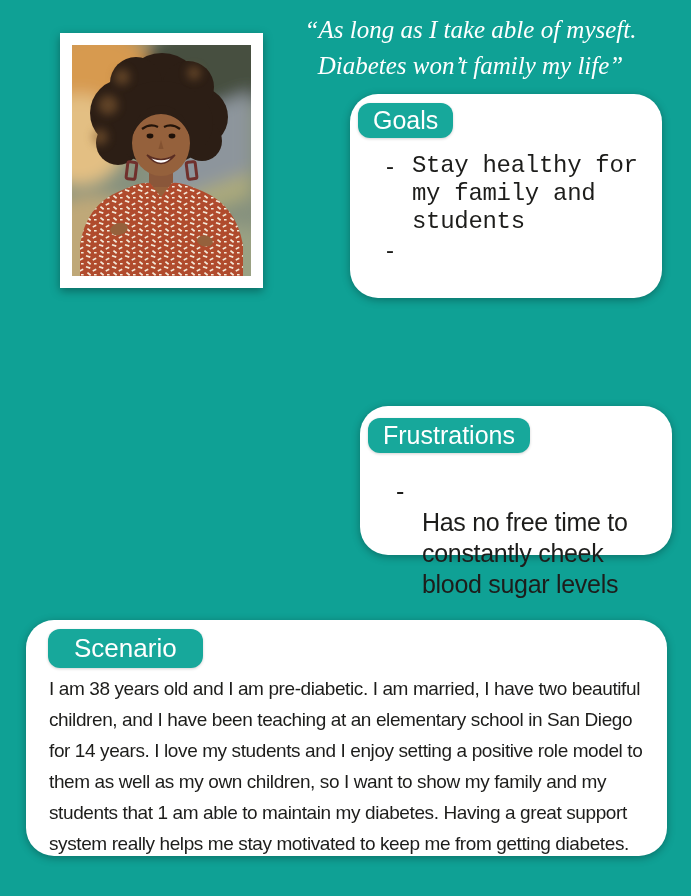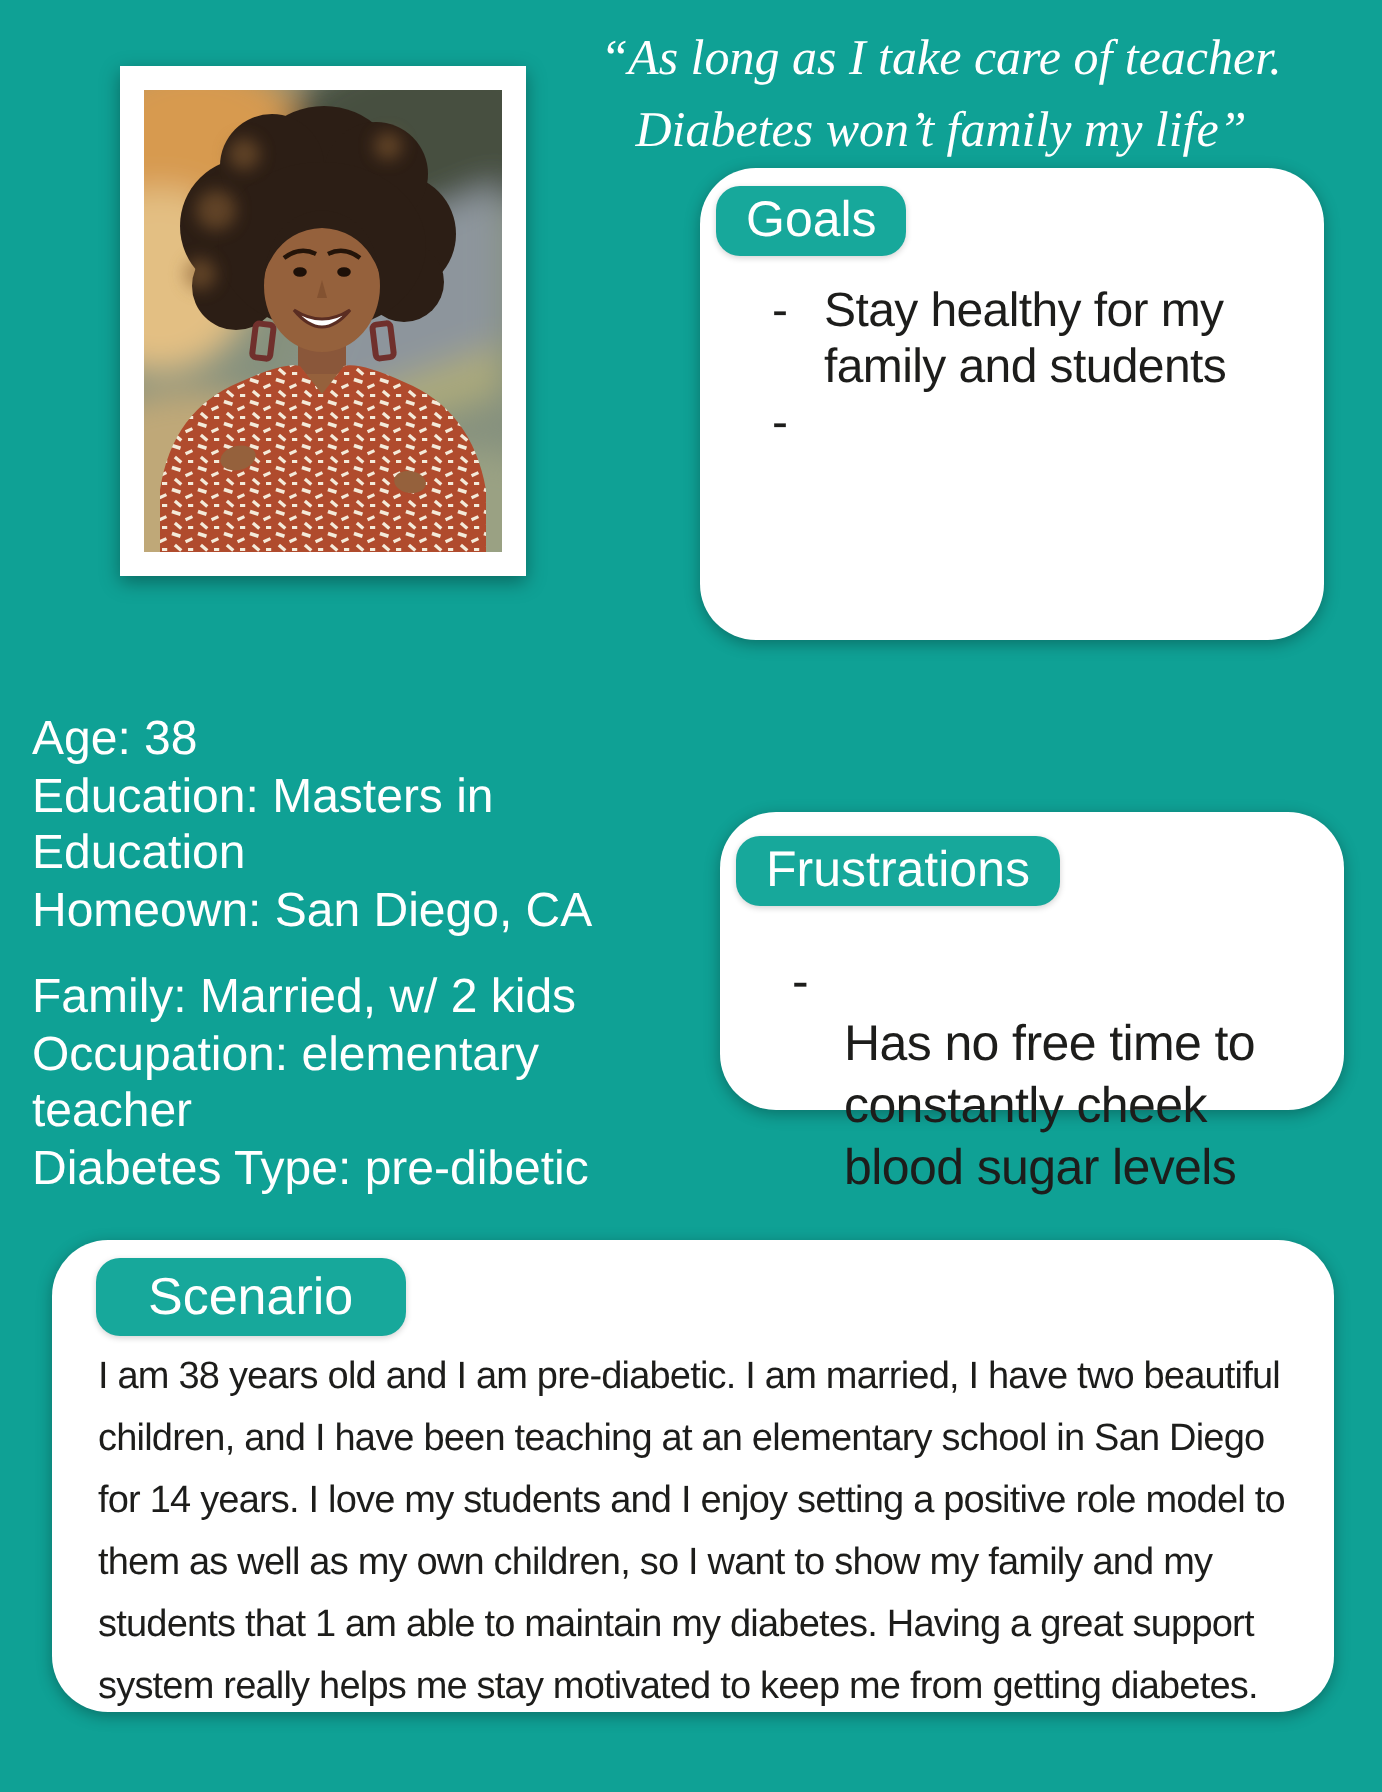--- a/index.html
+++ b/index.html
@@ -30,53 +30,53 @@
   .demographics{
     position:absolute;left:16px;top:348px;width:340px;
     color:#ffffff;font-size:24px;
   }
   .demographics .demo-line{height:43px;display:flex;align-items:center;}
   
   .box{
     position:absolute;background:#ffffff;border-radius:28px;
     box-shadow:0 2px 8px rgba(0,0,0,0.30);
   }
-  .box-goals{left:350px;top:84px;width:312px;height:236px;}
+  .box-goals{left:350px;top:94px;width:312px;height:204px;}
   .box-frustrations{left:360px;top:406px;width:312px;height:149px;}
   .box-scenario{left:26px;top:620px;width:641px;height:236px;}
   .chip{
     position:absolute;display:inline-block;
     background:#17A89B;color:#ffffff;border-radius:12px;
     padding:3px 15px;font-size:25px;
     box-shadow:0 1px 3px rgba(0,0,0,0.18);
   }
   .box-goals .chip{left:8px;top:9px;}
   .box-frustrations .chip{left:8px;top:12px;}
   .box-scenario .chip{left:22px;top:9px;font-size:26px;padding:4px 26px;}
   
   .bullet-list{position:absolute;color:#1d1d1b;}
   .box-goals .bullet-list{left:36px;top:58px;font-size:24px;line-height:28px;}
   .box-frustrations .bullet-list{left:36px;top:70px;font-size:25px;line-height:31px;}
   .bullet-item{display:flex;}
   .bullet-dash{width:26px;flex:0 0 26px;}
-  .box-goals .bullet-text{width:228px;letter-spacing:-0.3px;}
+  .box-goals .bullet-text{width:228px;letter-spacing:-0.3px;font-family:Liberation Mono, monospace;}
   .box-frustrations .bullet-text{width:240px;letter-spacing:-0.3px;margin-top:31px;}
   
   .scenario-text{
     position:absolute;left:23px;top:53px;width:602px;
     color:#1d1d1b;font-size:19px;line-height:31px;letter-spacing:-0.4px;
   }
 </style>
 </head>
 <body>
 
 <div class="canvas">
 
   <div class="quote">
-    <div>“As long as I take care of teacher.</div>
+    <div>“As long as I take able of myseft.</div>
     <div>Diabetes won’t family my life”</div>
   </div>
 
   <div class="photo-frame">
     <svg viewBox="0 0 179 231" width="179" height="231" preserveAspectRatio="none">
       <defs>
         <filter id="blur8" x="-30%" y="-30%" width="160%" height="160%">
             <feGaussianBlur stdDeviation="8"></feGaussianBlur>
           </filter>
         <filter id="blur4" x="-50%" y="-50%" width="200%" height="200%">
@@ -142,28 +142,20 @@
       <g stroke="url(#speckle)" stroke-width="30" stroke-linecap="round" fill="none">
         <path d="M32,200 Q89,174 148,188"></path>
         <path d="M34,184 Q92,212 146,202"></path>
       </g>
       <ellipse cx="47" cy="184" rx="9" ry="6" fill="#95613c" transform="rotate(-14 47 184)"></ellipse>
       <ellipse cx="133" cy="196" rx="8" ry="5.5" fill="#95613c" transform="rotate(10 133 196)"></ellipse>
     </svg>
   </div>
 
 
-  <div class="demographics">
-    <div class="demo-line">Age: 38</div>
-    <div class="demo-line">Education: Masters in Education</div>
-    <div class="demo-line">Homeown: San Diego, CA</div>
-    <div class="demo-line">Family: Married, w/ 2 kids</div>
-    <div class="demo-line">Occupation: elementary teacher</div>
-    <div class="demo-line">Diabetes Type: pre-dibetic</div>
-  </div>
 
   <div class="box box-goals">
     <div class="chip">Goals</div>
     <div class="bullet-list">
       <div class="bullet-item">
         <span class="bullet-dash">-</span>
         <span class="bullet-text">Stay healthy for my family and students</span>
       </div>
       <div class="bullet-item">
         <span class="bullet-dash">-</span>

